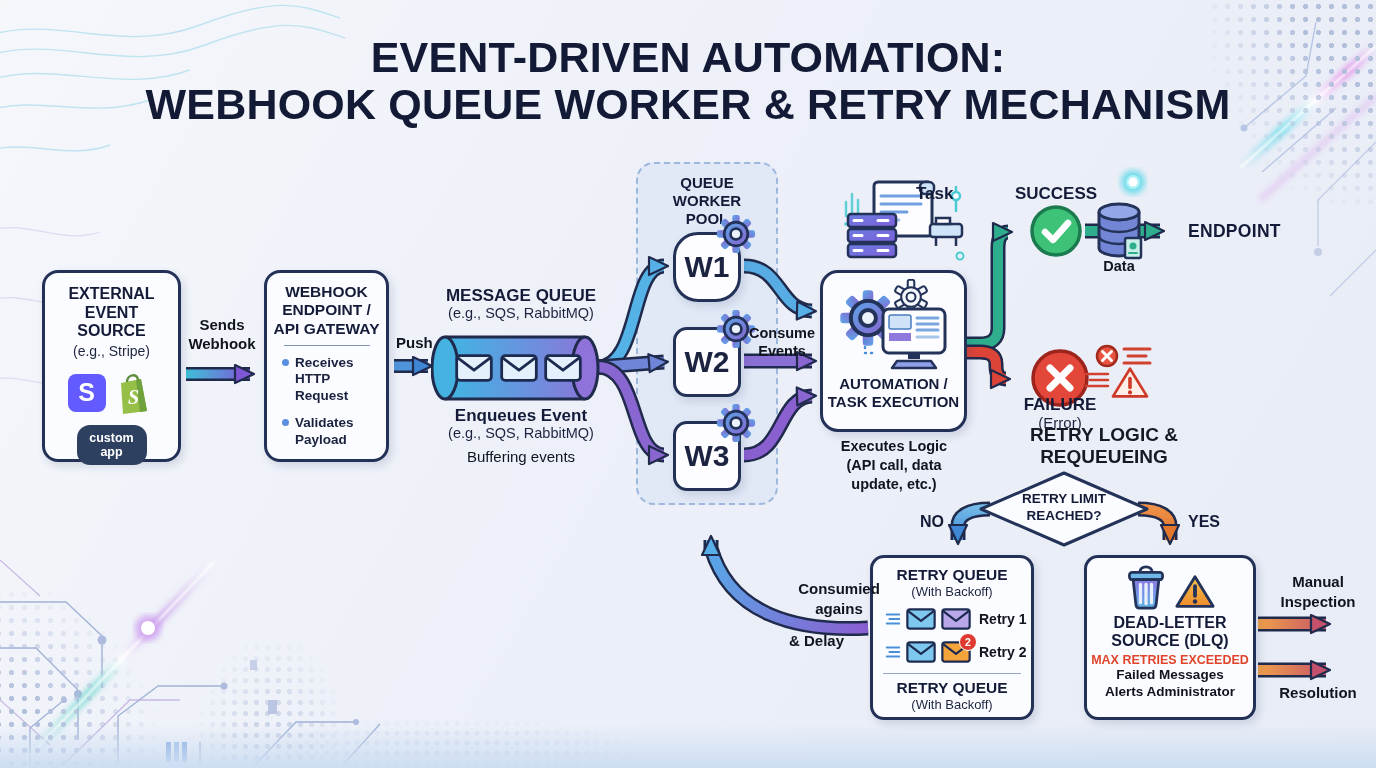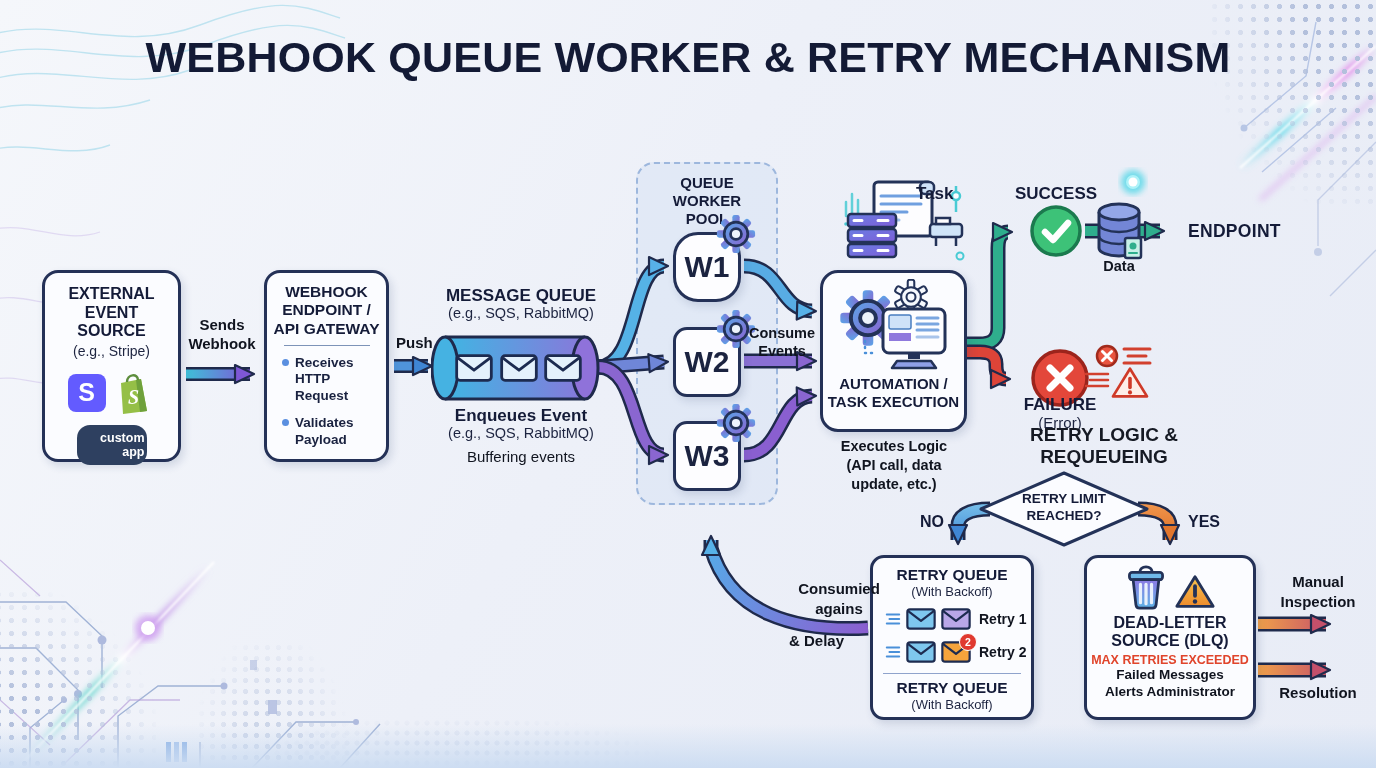--- a/index.html
+++ b/index.html
@@ -118,20 +118,21 @@
     <circle cx="1133" cy="182" r="7" fill="#aef2f8"></circle>
     <circle cx="1133" cy="182" r="4.5" fill="#ffffff"></circle>
   </svg>
 
   <div class="dots dots-tr" style="left:1208;top:0;left:1208px;top:0;width:168px;height:212px;"></div>
   <div class="dots dots-bl" style="left:-8px;top:588px;width:164px;height:180px;"></div>
   <div class="dots dots-bm" style="left:196px;top:642px;width:150px;height:126px;opacity:.55;background-size:11px 11px;"></div>
   <div class="dots dots-bm" style="left:242px;top:718px;width:420px;height:50px;opacity:.35;background-size:10px 10px;"></div>
 
   <div id="title">
+    <div>EVENT-DRIVEN AUTOMATION:</div>
     <div>WEBHOOK QUEUE WORKER &amp; RETRY MECHANISM</div>
   </div>
 
   <div class="abs" style="left:636px;top:162px;width:142px;height:343px;border:2.5px dashed #9db7dd;border-radius:18px;background:rgba(213,226,244,.5);box-sizing:border-box;">
     <div class="ctr b800" style="font-size:15px;line-height:1.2;margin-top:10px;padding:0 14px;">QUEUE WORKER POOL</div>
   </div>
 
   <svg class="abs" style="left:0;top:0" width="1376" height="768">
     <defs>
       <linearGradient id="gGear" x1="0" y1="0" x2="1" y2="1">
@@ -327,21 +328,21 @@
     <div class="ctr" style="font-size:14px;font-weight:500;color:#1d2440;margin-top:2px;">(e.g., Stripe)</div>
     <div style="display:flex;justify-content:center;align-items:center;gap:8px;margin-top:11px;">
       <div style="width:38px;height:38px;background:#635bff;border-radius:8px;color:#fff;font-size:25px;font-weight:800;display:flex;align-items:center;justify-content:center;">S</div>
       <svg width="42" height="46" viewBox="0 0 42 46">
         <polygon points="7,13 27,9 33,41 9,44" fill="#95bf47"></polygon>
         <polygon points="27,9 33,41 26,42 22,10" fill="#6fa13c"></polygon>
         <path d="M13,12 C13,4 24,3 24,10" stroke="#5e8e3e" stroke-width="2.5" fill="none"></path>
         <text x="14" y="34" font-size="20" font-weight="bold" font-style="italic" fill="#ffffff" font-family="Liberation Serif, serif">S</text>
       </svg>
     </div>
-    <div class="ctr" style="width:66px;margin:9px auto 0;background:#2e4060;border-radius:13px;padding:6px 2px;color:#fff;font-size:12.5px;font-weight:700;line-height:1.15;text-align:right;">custom app</div>
+    <div class="ctr" style="width:66px;margin:9px auto 0;background:#2e4060;border-radius:13px;padding:6px 2px;color:#fff;font-size:12.5px;font-weight:700;line-height:1.15;">custom app</div>
   </div>
 
   <div class="abs ctr m600" style="left:184px;top:316px;width:76px;font-size:15px;line-height:1.25;">Sends Webhook</div>
 
   <div class="node-box" style="left:264px;top:270px;width:125px;height:192px;padding-top:10px;">
     <div class="ctr b800" style="font-size:15.5px;line-height:1.18;padding:0 6px;">WEBHOOK ENDPOINT / API GATEWAY</div>
     <div class="hr" style="width:86px;margin:7px auto 9px;"></div>
     <div style="padding-left:28px;padding-right:16px;">
       <div class="bullet">Receives HTTP Request</div>
       <div class="bullet" style="margin-top:5px;">Validates Payload</div>

